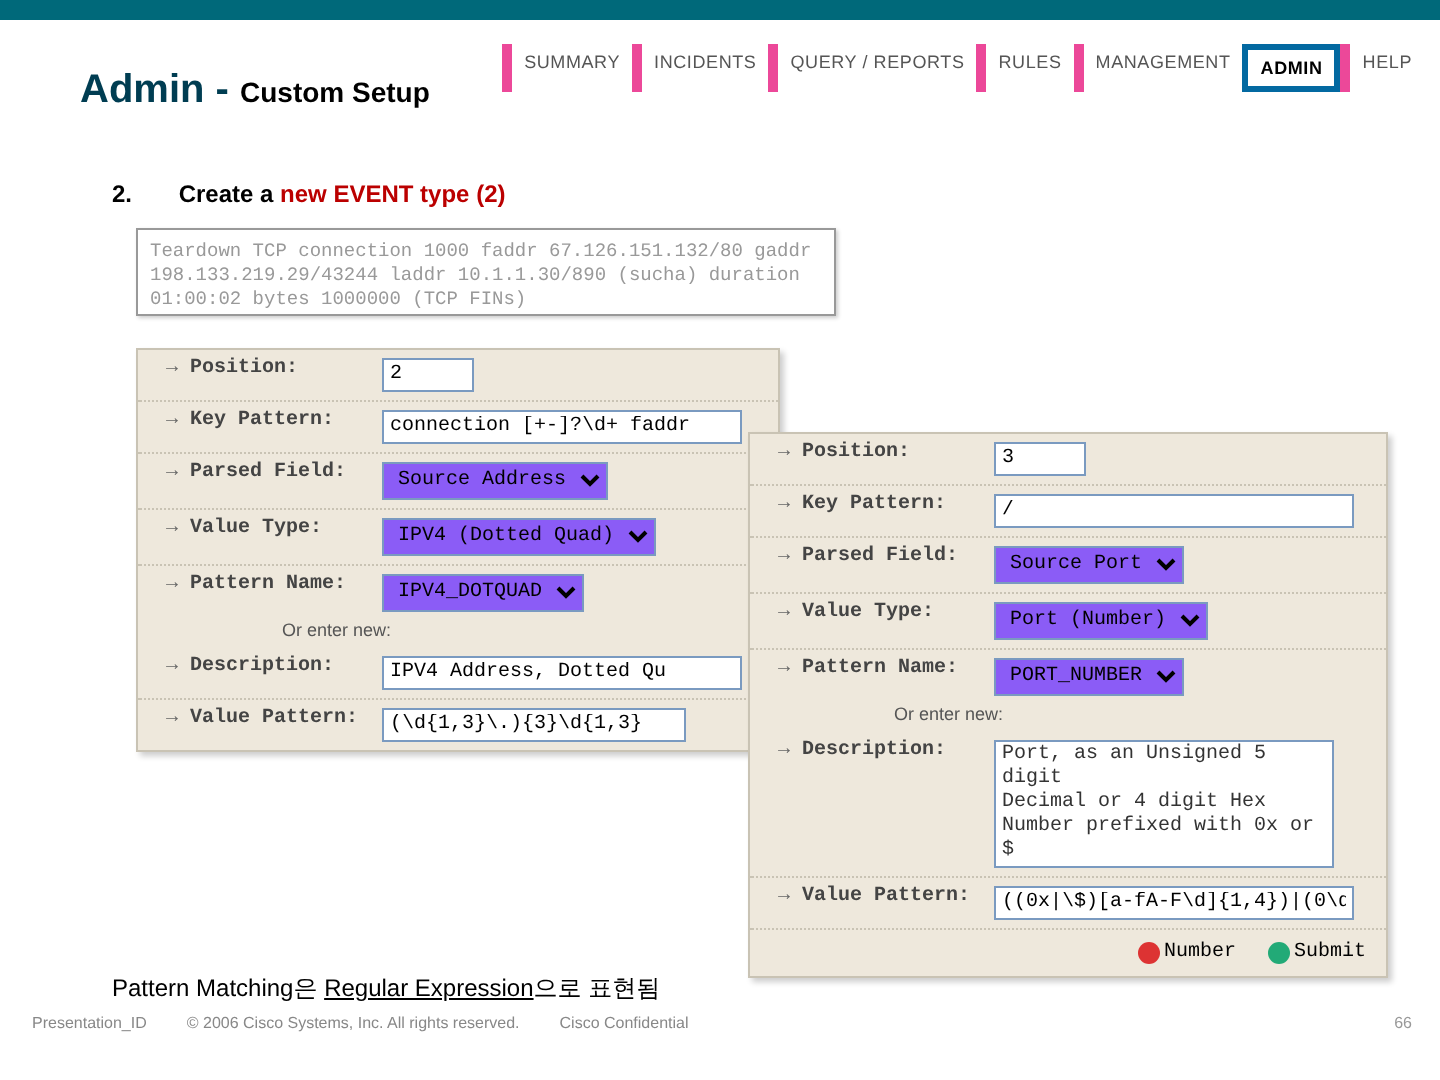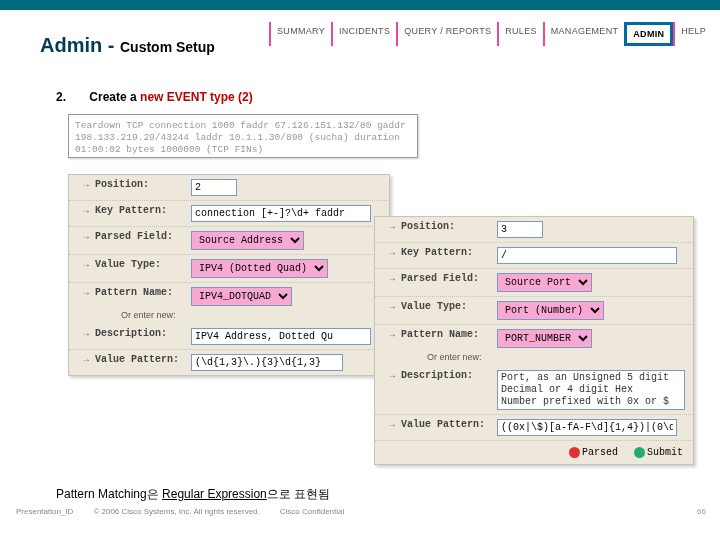--- a/index.html
+++ b/index.html
@@ -9,21 +9,21 @@
     background: #fff; color: #000;
     position: relative;
     font-size: 11px;
   }
   .topbar { height: 10px; background: #00697a; width: 100%; }
   .navbar {
     position: absolute; right: 8px; top: 22px;
     display: flex; gap: 0; font-size: 9px; color:#555;
   }
   .navbar div {
-    padding: 4px 6px; border-left: 2px solid #ec4899;
+    padding: 4px 6px; border-left: 5px solid #ec4899;
     letter-spacing: 0.3px;
   }
   .navbar div.active { background:#fff; color:#000; font-weight:bold; border:3px solid #0369a1;}
   .title {
     position: absolute; left: 40px; top: 34px;
     font-size: 20px; font-weight: bold; color:#003d52;
   }
   .title .custom { font-size: 14px; color:#000; font-weight:bold;}
   .step {
     position: absolute; left: 56px; top: 90px;
@@ -52,22 +52,22 @@
     font-family:"Courier New",monospace; font-size:10px; color:#444;
     display:flex; align-items:flex-start;
   }
   .row:last-child{border-bottom:none;}
   .arrow{color:#666;margin-right:6px;}
   .lbl{width:96px; font-weight:bold;}
   .val input,.val select,.val div.txt{
     font-family:"Courier New",monospace; font-size:10px;
     border:1px solid #7a9ac0; background:#fff; padding:1px 3px; height:17px;
   }
-  .val select{height:19px; background:#f9a8d4; border:1px solid #7a9ac0;}
-  .sub{margin-left:52px;font-size:9px;color:#555;padding-bottom:4px;}
+  .val select{height:19px; background:#8b5cf6; border:1px solid #7a9ac0;}
+  .sub{margin-left:72px;font-size:9px;color:#555;padding-bottom:4px;}
   .desc{font-size:9.5px;color:#333; line-height:1.2;}
   .btnrow{
     display:flex;justify-content:flex-end;gap:16px;padding:6px 10px;
     font-family:"Courier New",monospace;font-size:10px;
   }
   .btn{display:flex;align-items:center;gap:2px;cursor:pointer;}
   .btn .ico{width:11px;height:11px;display:inline-block;}
   .pattern-note{
     position:absolute; left:56px; top:486px; font-size:12px;
   }
@@ -167,36 +167,36 @@
   <div class="row" style="border-bottom:none;">
       <span class="arrow">→</span>
       <span class="lbl">Pattern Name:</span>
       <span class="val"><select><option>PORT_NUMBER</option></select></span>
     </div>
   <div class="sub">Or enter new:</div>
   <div class="row">
       <span class="arrow">→</span>
       <span class="lbl">Description:</span>
     <span class="val">
-        <div class="txt desc" style="width:188px;height:auto;">
+        <div class="txt desc" style="width:170px;height:auto;">
       <span>Port, as an Unsigned 5 digit</span><br>
       <span>Decimal or 4 digit Hex</span><br>
       <span>Number prefixed with 0x or $</span>
     </div>
       </span>
   </div>
   <div class="row">
       <span class="arrow">→</span>
       <span class="lbl">Value Pattern:</span>
       <span class="val"><input style="width: 180px;" value="((0x|\$)[a-fA-F\d]{1,4})|(0\d{1,6})|([1-9]\d{0"></span>
     </div>
   <div class="btnrow">
     <span class="btn">
       <span class="ico" style="background:#d33;border-radius:50%;"></span>
-      <span>Parsed</span>
+      <span>Number</span>
     </span>
     <span class="btn">
       <span class="ico" style="background:#2a7;border-radius:50%;"></span>
       <span>Submit</span>
     </span>
   </div>
 </div>
 
 <div class="pattern-note">
   <span>Pattern Matching은 </span><span class="reg">Regular Expression</span><span>으로 표현됨</span>

